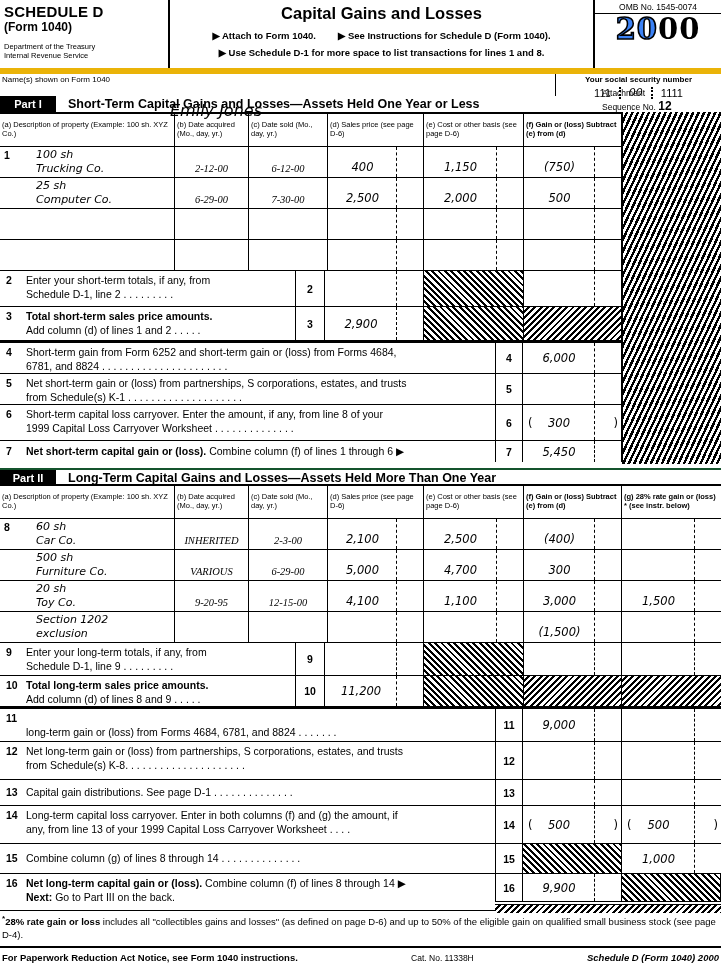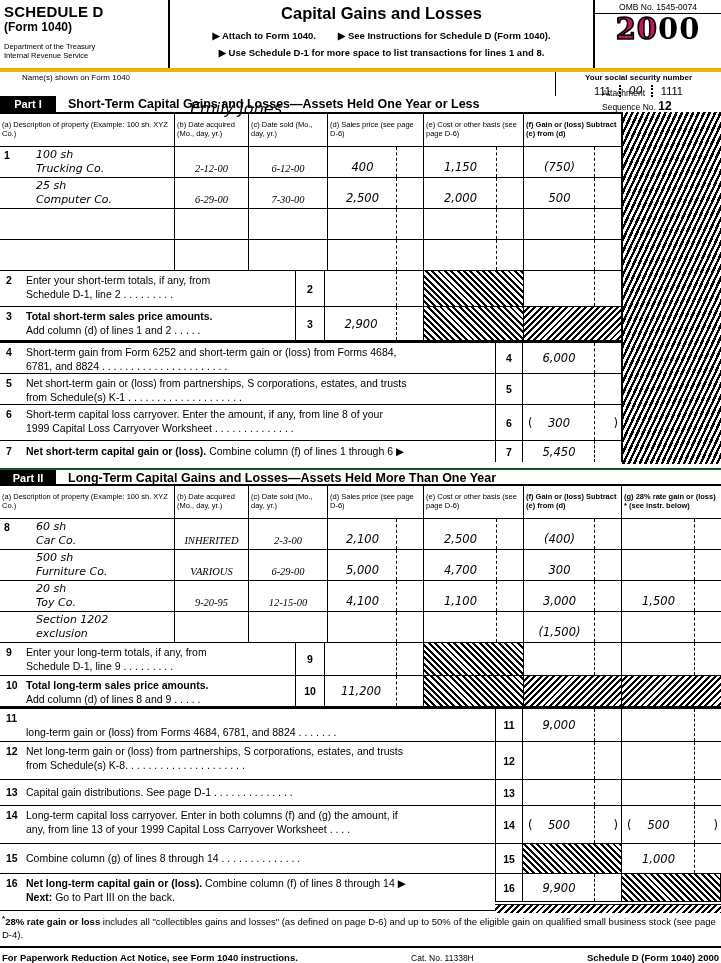--- a/index.html
+++ b/index.html
@@ -22,26 +22,26 @@
   .hdr-left .t1 { font-size:15px; font-weight:bold; letter-spacing:.2px; }
   .hdr-left .t2 { font-size:12px; font-weight:bold; margin-bottom:8px; }
   .hdr-left .t3 { font-size:7.5px; line-height:1.2; }
   .hdr-mid { flex:1; text-align:center; padding-top:4px; }
   .hdr-mid .title { font-size:16.5px; font-weight:bold; }
   .bullets { font-size:9.5px; font-weight:bold; margin-top:7px; display:flex; justify-content:center; gap:22px; }
   .bullet2 { font-size:9.5px; font-weight:bold; margin-top:6px; }
   .hdr-right { width:128px; border-left:2px solid #000; text-align:center; }
   .omb { font-size:8.5px; padding:2px 0 1px 0; border-bottom:1.5px solid #000; }
   .yr { font-size:29px; line-height:30px; font-weight:bold; font-family:"DejaVu Serif", serif; letter-spacing:1px; }
-  .yr .outline { color:#be185d; -webkit-text-stroke:1.6px #000; }
+  .yr .outline { color:#3b82f6; -webkit-text-stroke:1.6px #000; }
   .attach { text-align:left; padding-left:7px; font-size:8.5px; line-height:1.25;margin-top:44px; }
   .attach b { font-size:12px; }
 
   
-  .namerow { display:flex; height:28px; border-top:4px solid #eab308;padding-left:20px; }
+  .namerow { display:flex; height:28px; border-top:6px solid #eab308; }
   .name-left { flex:1; position:relative; }
   .name-label { position:absolute; top:1px; left:2px; font-size:8px; }
   .name-val { position:absolute; left:170px; top:27px; font-size:16px; }
   .ssnbox { width:166px; border-left:1.5px solid #000; text-align:center; }
   .ssn-label { font-size:8px; font-weight:bold; padding-top:1px; }
   .ssn-vals { display:flex; justify-content:center; align-items:center; gap:8px; font-size:11px; margin-top:2px; }
   .ssn-sep { border-left:2px dotted #000; height:12px; }
 
   
   .partbar { display:flex; height:16px; background:#fff; }
@@ -92,21 +92,21 @@
   
   .strip16 { position:absolute; left:495px; right:0; bottom:0; height:9px; z-index:2; border-top:1px solid #000; }
   .li16cell { height:28px; align-self:start; border-bottom:1px solid #000; }
 
   
   .footnote { border-top:1.5px solid #000; font-size:9.5px; line-height:1.35; padding:3px 2px 0 2px; height:36px; }
   .footnote .star { font-weight:bold; vertical-align:super; font-size:8px; }
   .pagefoot { display:flex; justify-content:space-between; align-items:center; border-top:2.5px solid #000; height:21px; padding:0 2px; }
   .pf-left { font-weight:bold; font-size:9.5px; }
   .pf-cat { font-size:8.5px; }
-  .pf-right { font-weight:bold; font-size:9.5px; }
+  .pf-right { font-weight:bold; font-size:9.5px;font-style:italic; }
 </style>
 </head>
 <body>
 
 <div class="page">
 
   <div class="hdr">
     <div class="hdr-left">
       <div class="t1">SCHEDULE D</div>
       <div class="t2">(Form 1040)</div>

